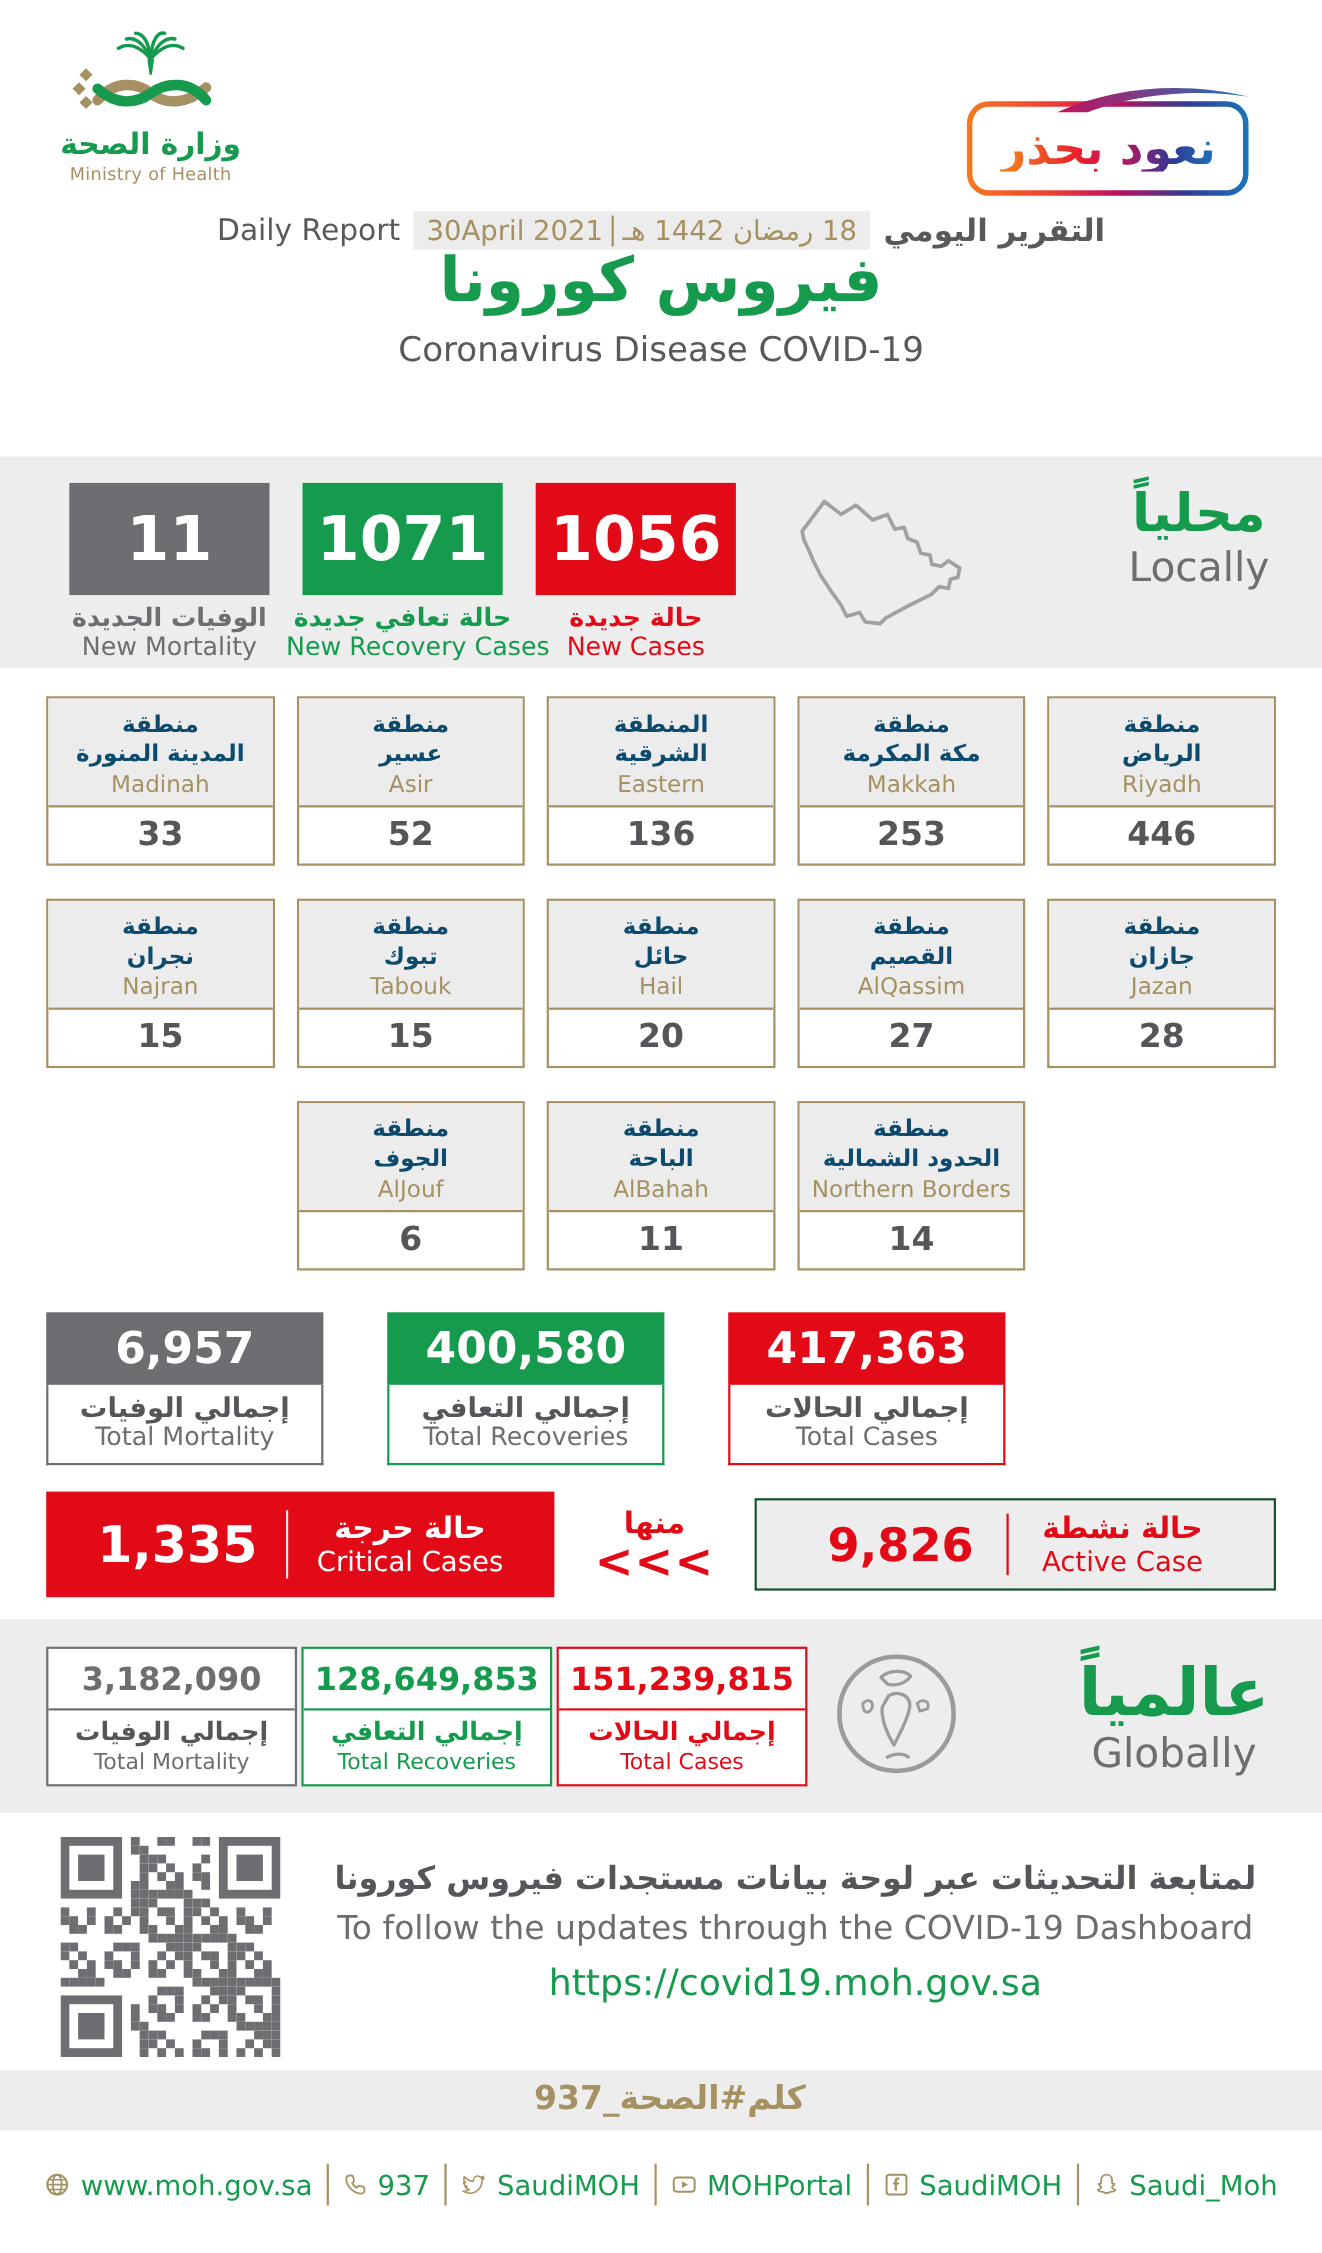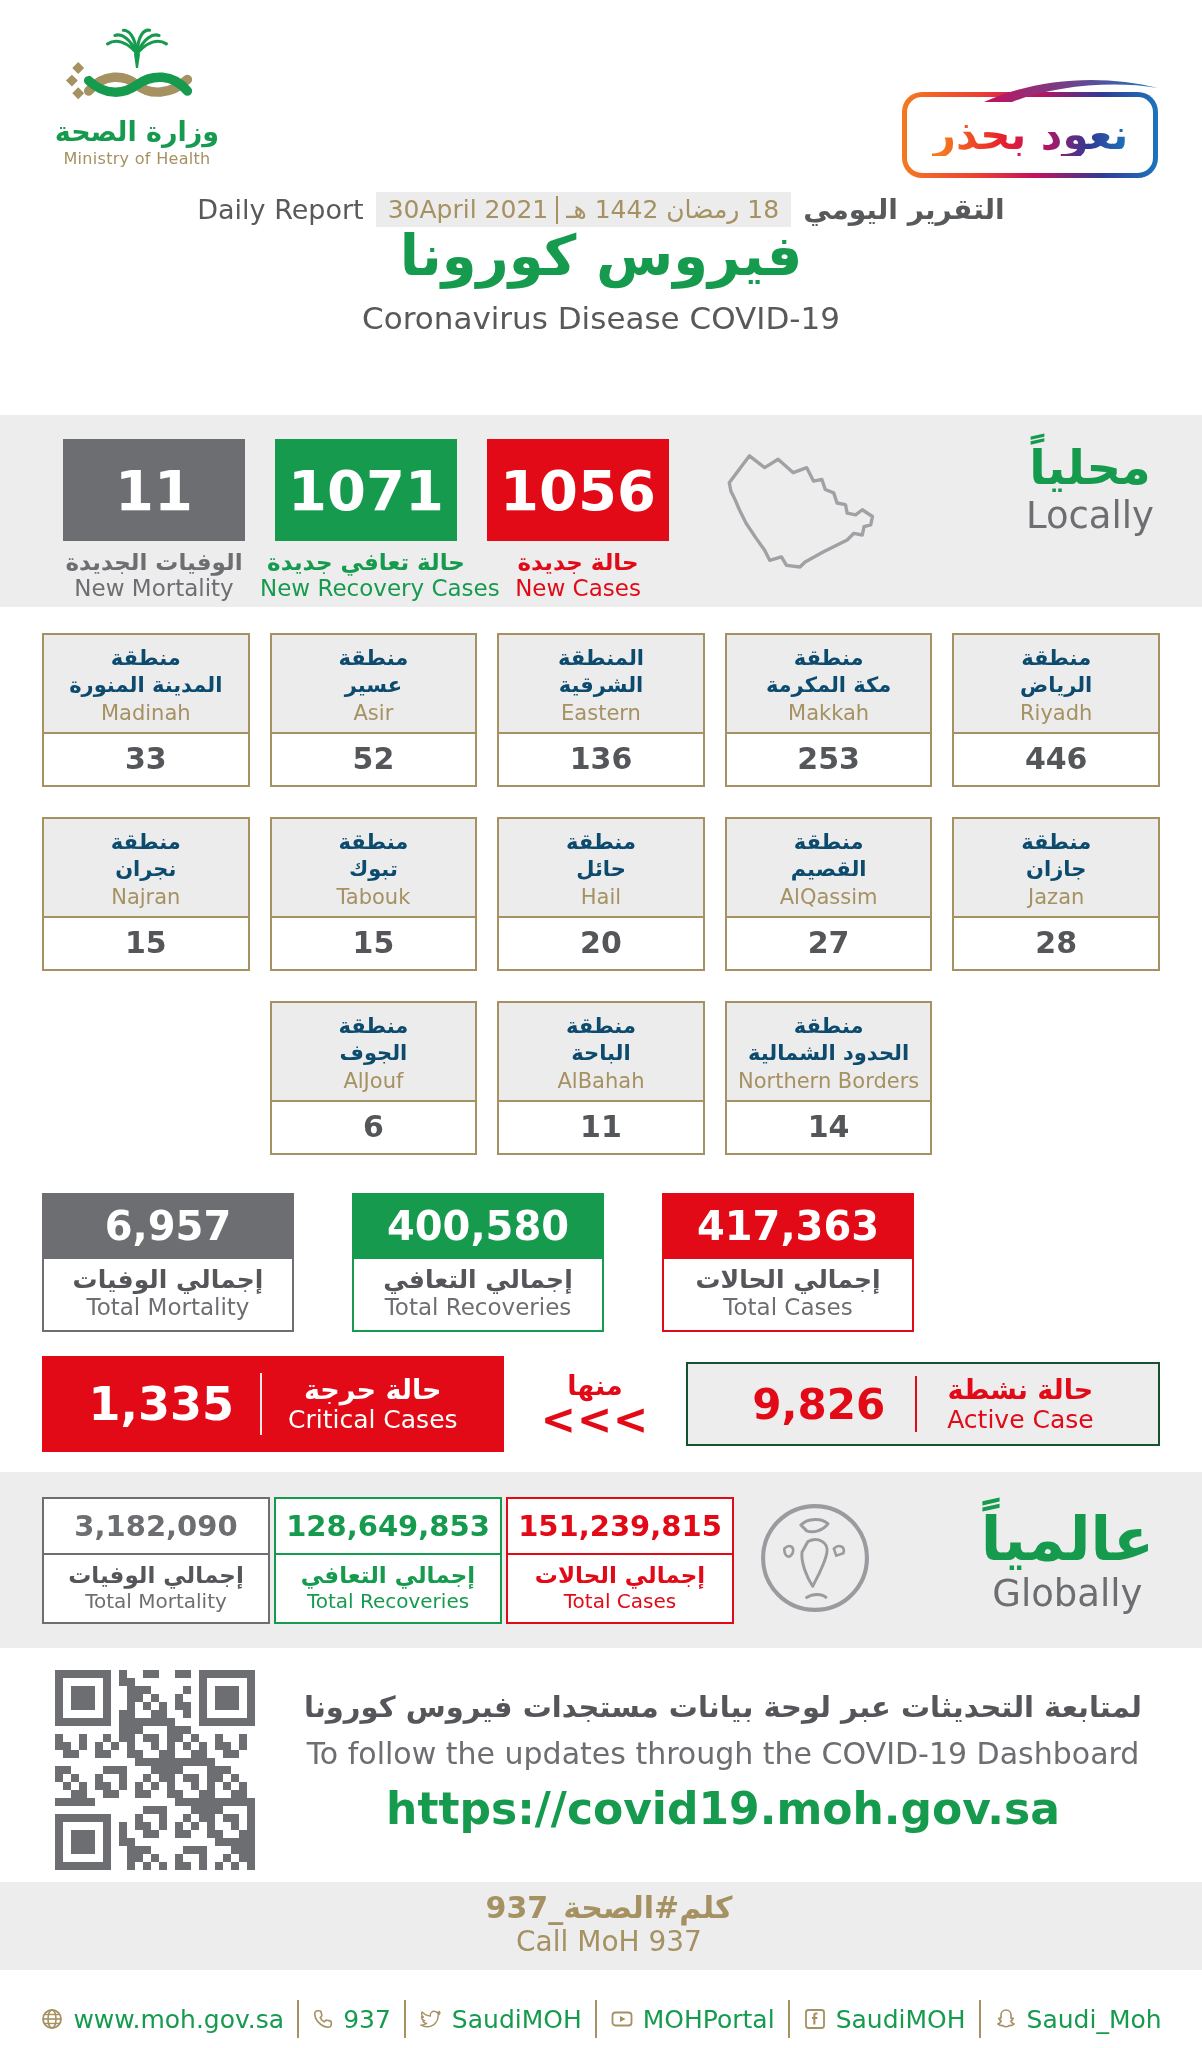--- a/index.html
+++ b/index.html
@@ -4,21 +4,21 @@
 <style>
   * { margin:0; padding:0; box-sizing:border-box; }
   body { background:#fff; font-family:"DejaVu Sans", sans-serif; }
   .page { width:1202px; height:2048px; margin:0 auto; background:#fff; position:relative; overflow:hidden; }
 
   
   .header { height:415px; position:relative; }
   .logo { position:absolute; left:52px; top:26px; width:170px; text-align:center; }
   .logo-ar { color:#169b4e; font-size:27px; font-weight:bold; margin-top:2px; }
   .logo-en { color:#a59161; font-size:16px; margin-top:2px; letter-spacing:.3px; }
-  .badge-wrap { position:absolute; right:44px; top:92px; width:256px; height:86px; }
+  .badge-wrap { position:absolute; right:67px; top:92px; width:256px; height:86px; }
   .badge-swoosh { position:absolute; right:-4px; top:-20px; }
   .badge-border { width:100%; height:100%; border-radius:20px; padding:5px;
     background:linear-gradient(90deg,#f47920 0%,#ed3e34 30%,#c4105c 52%,#313a94 78%,#1b75bc 100%); }
   .badge-inner { width:100%; height:100%; background:#fff; border-radius:15px;
     display:flex; align-items:center; justify-content:center; }
   .badge-text { font-size:42px; font-weight:bold; direction:rtl; line-height:1;
     background:linear-gradient(90deg,#f47920 5%,#e8232c 35%,#c4105c 55%,#313a94 80%,#1b75bc 100%);
     -webkit-background-clip:text; background-clip:text; color:transparent; }
   .report-line { position:absolute; top:192px; left:0; width:100%; display:flex;
     justify-content:center; align-items:center; gap:12px; }
@@ -105,21 +105,21 @@
   .globe-wrap { margin-left:18px; }
   .globally-label { margin-left:auto; text-align:center; }
   .globally-ar { color:#169b4e; font-size:60px; font-weight:bold; direction:rtl; line-height:1.1; }
   .globally-en { color:#6d6e71; font-size:37px; }
 
   
   .qr-section { display:flex; padding:22px 55px 0 55px; gap:44px; height:218px; }
   .dash-text { flex:1; text-align:center; padding-top:20px; }
   .d-ar { color:#55565a; font-size:29px; font-weight:bold; direction:rtl; }
   .d-en { color:#6d6e71; font-size:30px; margin-top:12px; }
-  .d-url { color:#169b4e; font-size:44px; font-weight:bold; margin-top:12px; display:inline-block; }
+  .d-url { color:#169b4e; font-size:33px; font-weight:normal; margin-top:12px; display:inline-block; }
 
   
   .hotline-band { background:#ededee; text-align:center; padding:8px 0 12px 16px; margin-top:16px; }
   .h-ar { color:#a59161; font-size:30px; font-weight:bold; direction:rtl; }
   .h-en { color:#a59161; font-size:28px; }
 
   
   .social-bar { display:flex; justify-content:center; align-items:center; padding-top:30px; }
   .social-item { display:flex; align-items:center; gap:9px; padding:0 13px; }
   .social-item span { color:#169b4e; font-size:25px; white-space:nowrap; }
@@ -629,21 +629,20 @@
       </svg>
     <div class="dash-text">
       <div class="d-ar">لمتابعة التحديثات عبر لوحة بيانات مستجدات فيروس كورونا</div>
       <div class="d-en">To follow the updates through the COVID-19 Dashboard</div>
       <div class="d-url">https://covid19.moh.gov.sa</div>
     </div>
   </div>
 
   <div class="hotline-band">
     <div class="h-ar">كلم#الصحة_937</div>
-    <div class="h-en">Call MoH 937</div>
   </div>
 
   <div class="social-bar">
     <div class="social-item">
       <svg width="24" height="24" viewBox="0 0 24 24">
         <circle cx="12" cy="12" r="9" fill="none" stroke="#a59161" stroke-width="1.8"></circle>
         <ellipse cx="12" cy="12" rx="4" ry="9" fill="none" stroke="#a59161" stroke-width="1.6"></ellipse>
         <line x1="3" y1="12" x2="21" y2="12" stroke="#a59161" stroke-width="1.6"></line>
         <line x1="4.4" y1="7.5" x2="19.6" y2="7.5" stroke="#a59161" stroke-width="1.4"></line>
         <line x1="4.4" y1="16.5" x2="19.6" y2="16.5" stroke="#a59161" stroke-width="1.4"></line>

